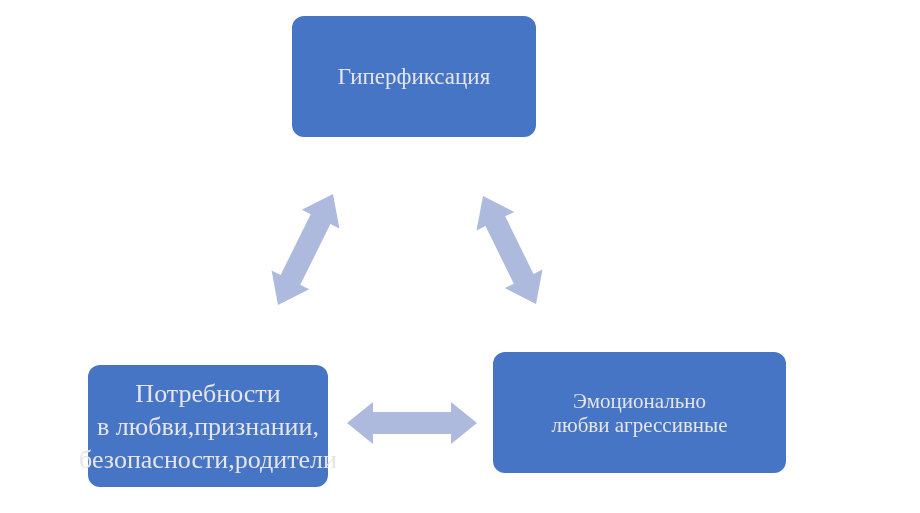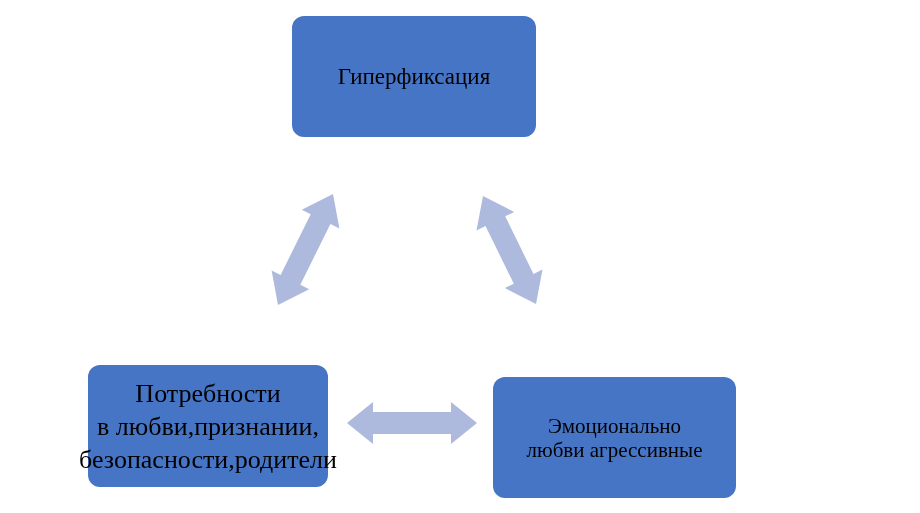--- a/index.html
+++ b/index.html
@@ -14,43 +14,43 @@
   .arrows {
     position: absolute;
     left: 0; top: 0;
     width: 920px; height: 513px;
     pointer-events: none;
   }
   .node {
     position: absolute;
     background: #4775C6;
     border-radius: 12px;
-    color: #000000;
+    color: #e5e5e5;
     display: flex;
     flex-direction: column;
     align-items: center;
     justify-content: center;
     text-align: center;
     box-sizing: border-box;
     padding: 0 6px;
   }
   .node-top {
     left: 292px; top: 16px;
     width: 244px; height: 121px;
     font-size: 23px;
   }
   .node-bl {
     left: 88px; top: 365px;
     width: 240px; height: 122px;
     font-size: 26px;
     line-height: 33px;
   }
   .node-br {
-    left: 493px; top: 377px;
-    width: 243px; height: 121px;
+    left: 493px; top: 352px;
+    width: 293px; height: 121px;
     font-size: 21px;
     line-height: 24px;
     text-align: right;
   }
   .node .line { white-space: nowrap; }
 </style>
 </head>
 <body>
 
 <div class="canvas">

